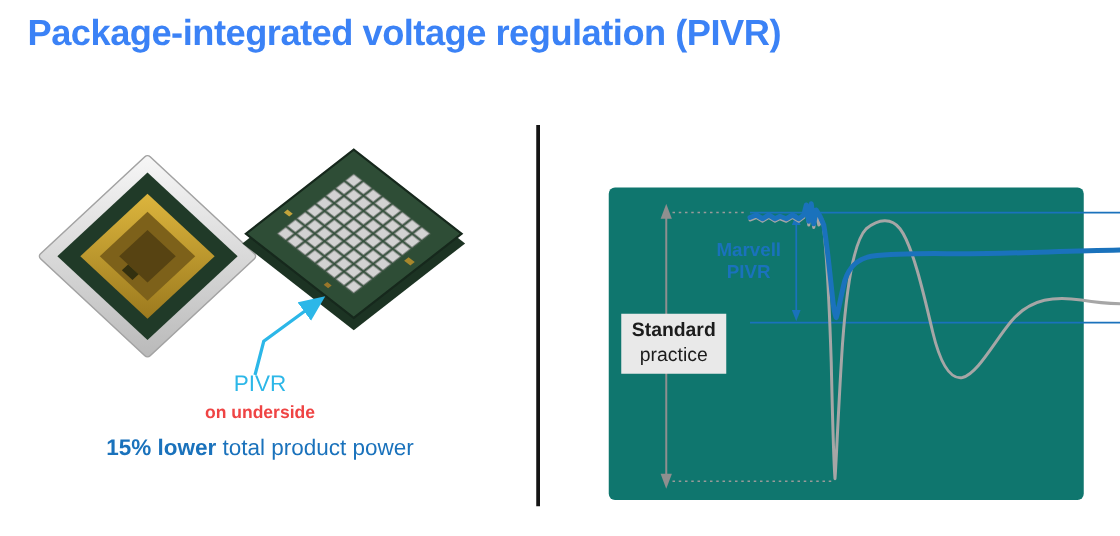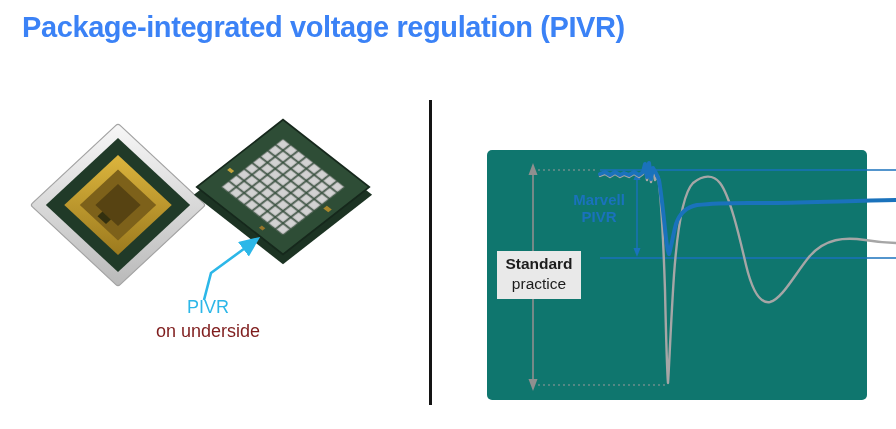--- a/index.html
+++ b/index.html
@@ -12,21 +12,21 @@
     font-size:29px; font-weight:bold; color:#3b82f6; letter-spacing:-0.4px;
   }
   .section-divider {
     position:absolute; left:429px; top:100px; width:3px; height:305px; background:#141414;
   }
   .left-illustration { position:absolute; left:0; top:95px; width:440px; height:310px; }
   .callout-text {
     position:absolute; left:30px; top:297px; width:356px; text-align:center; line-height:1.2;
   }
   .callout-line1 { font-size:18px; color:#2cb7e8; font-weight:400; }
-  .callout-line2 { font-size:18px; color:#7f1d1d; font-weight:normal; margin-top:2px; }
+  .callout-line2 { font-size:14px; color:#ef4444; font-weight:bold; margin-top:2px; }
   .stat-ir { font-size:18px; color:#00a98f; margin-top:9px; }
   .stat-total { font-size:18px; color:#1a72bc; margin-top:11px; }
   .stat-bold { font-weight:bold; }
   .noise-heading {
     position:absolute; left:465px; top:103px; width:416px; text-align:center;
     font-size:19px; font-weight:bold; color:#1a72bc;
   }
   .chart-panel {
     position:absolute; left:465px; top:150px; width:380px; height:250px;
     background:#0f766e; border-radius:5px;margin-left:22px;
@@ -84,20 +84,21 @@
       <rect x="-55" y="20" width="6" height="4" fill="#c2a33b"></rect>
       <rect x="20" y="50" width="5" height="4" fill="#99762a"></rect>
     </g>
 
     <path d="M204,205 L211,178 L256,145" fill="none" stroke="#2cb7e8" stroke-width="2.6" marker-end="url(#cyanHead)"></path>
   </svg>
 
   <div class="callout-text">
     <div class="callout-line1">PIVR</div>
     <div class="callout-line2">on underside</div>
+    <div class="stat-total"><span class="stat-bold">15% lower</span><span> total product power</span></div>
   </div>
 
   <div class="section-divider"></div>
 
 
   <div class="chart-panel">
     <svg class="chart-svg" viewBox="0 0 416 250">
 
       <g>
         <line x1="46" y1="23" x2="46" y2="231" class="range-arrow-gray"></line>

